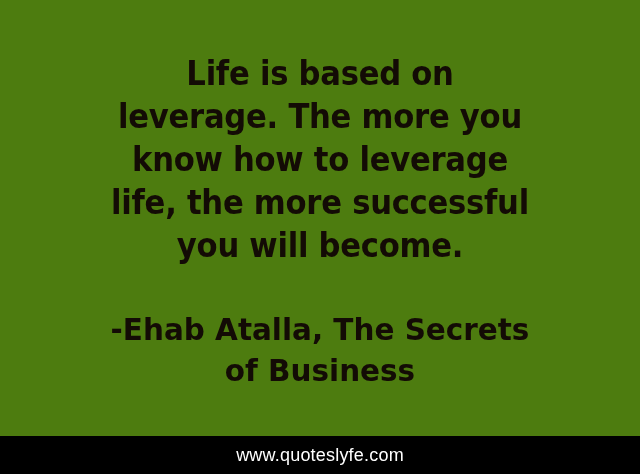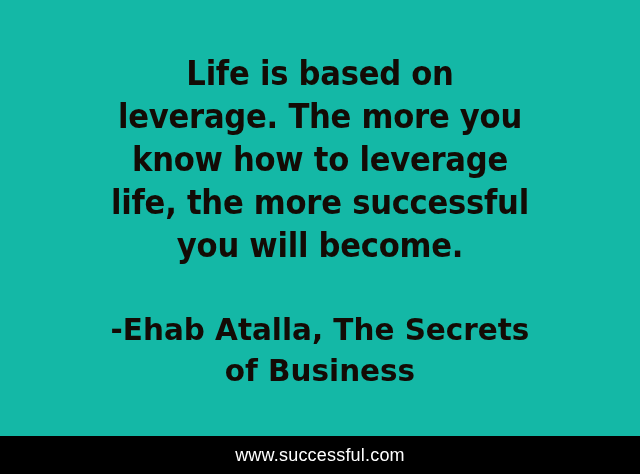--- a/index.html
+++ b/index.html
@@ -10,21 +10,21 @@
     width: 640px;
     height: 474px;
     overflow: hidden;
     font-family: "Liberation Sans", sans-serif;
   }
 
   #quote-card {
     position: relative;
     width: 640px;
     height: 474px;
-    background: #14b8a6;
+    background: #4d7c0f;
     box-sizing: border-box;
     display: flex;
     flex-direction: column;
   }
 
   #quote-body {
     flex: 1 1 auto;
     display: flex;
     flex-direction: column;
     align-items: center;
@@ -104,16 +104,16 @@
     </div>
 
     <div id="attribution">
       <span class="a-line">-Ehab Atalla, The Secrets</span>
       <span class="a-line">of Business</span>
     </div>
 
   </div>
 
   <div id="footer-bar">
-    <span id="footer-url">www.successful.com</span>
+    <span id="footer-url">www.quoteslyfe.com</span>
   </div>
 
 </div>
 
 </body></html>

